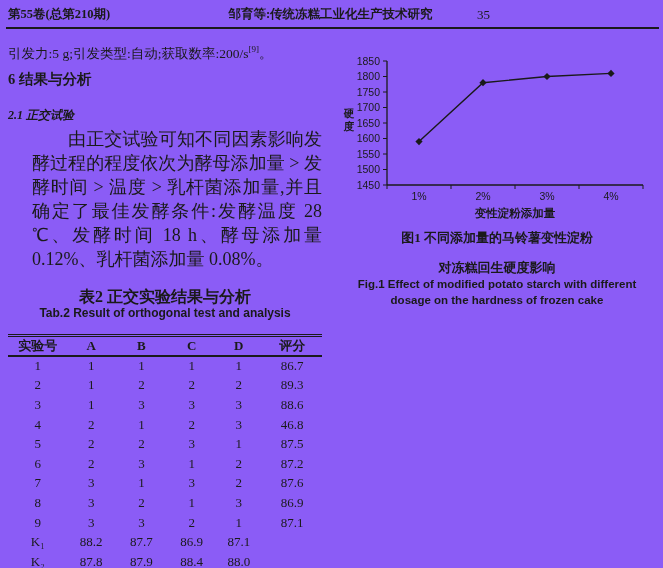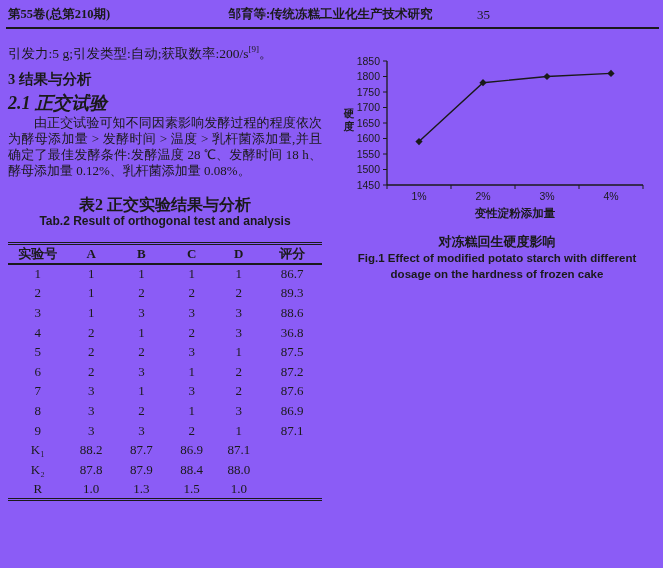--- a/index.html
+++ b/index.html
@@ -28,22 +28,22 @@
 
   
   .columns { display: flex; padding: 10px 0 0 8px; gap: 17px; }
   .col-left  { width: 314px; }
   .col-right { width: 316px; }
 
   
   .line-first { font-size: 13.5px; line-height: 20px; }
   .line-first sup { font-size: 9px; vertical-align: super; }
   .sec-heading { font-size: 14.5px; font-weight: bold; margin-top: 4px; line-height: 22px; }
-  .subsec-heading { font-size: 18px; font-weight: bold; font-style: italic; line-height: 20px; margin-top: 3px; }
-  .para { font-size: 13px; line-height: 16px; text-align: justify; text-indent: 2em; margin-top: 2px; }
+  .subsec-heading { font-size: 12px; font-weight: bold; font-style: italic; line-height: 20px; margin-top: 15px; }
+  .para { font-size: 18px; line-height: 24px; text-align: justify; text-indent: 2em; margin-top: 2px; margin-left: 24px; }
 
   .tbl-caption-cn { margin-top: 18px; text-align: center; font-weight: bold; font-size: 16px; line-height: 16px; }
   .tbl-caption-en { text-align: center; font-weight: bold; font-size: 12px; line-height: 17px;
                     font-family: "Liberation Sans", sans-serif; }
   table.ortho {
     width: 100%; margin-top: 12px;
     border-collapse: collapse;
     border-top: 3px double #1a1a1a;
     border-bottom: 3px double #1a1a1a;
     font-size: 13px;
@@ -85,21 +85,21 @@
     <span class="rh-right">35</span>
   </div>
   <div class="head-rule"></div>
 
   <div class="columns">
 
     <div class="col-left">
 
       <p class="line-first"><span>引发力:5 g;引发类型:自动;获取数率:200/s</span><sup>[9]</sup><span>。</span></p>
 
-      <div class="sec-heading">3  结果与分析</div>
+      <div class="sec-heading">6  结果与分析</div>
       <div class="subsec-heading">2.1  正交试验</div>
 
       <p class="para">由正交试验可知不同因素影响发酵过程的程度依次为酵母添加量 &gt; 发酵时间 &gt; 温度 &gt; 乳杆菌添加量,并且确定了最佳发酵条件:发酵温度 28 ℃、发酵时间 18 h、酵母添加量 0.12%、乳杆菌添加量 0.08%。</p>
 
       <div class="tbl-caption-cn">表2  正交实验结果与分析</div>
       <div class="tbl-caption-en">Tab.2  Result of orthogonal test and analysis</div>
 
       <table class="ortho">
         <thead>
           <tr>
@@ -135,21 +135,21 @@
               <td>3</td>
               <td>3</td>
               <td>88.6</td>
             </tr>
             <tr>
               <td>4</td>
               <td>2</td>
               <td>1</td>
               <td>2</td>
               <td>3</td>
-              <td>36.8</td>
+              <td>46.8</td>
             </tr>
             <tr>
               <td>5</td>
               <td>2</td>
               <td>2</td>
               <td>3</td>
               <td>1</td>
               <td>87.5</td>
             </tr>
             <tr>
@@ -250,20 +250,21 @@
               <text x="176" y="168" text-anchor="middle" font-size="11.5" font-weight="bold">变性淀粉添加量</text>
               <text x="10" y="67.5" text-anchor="middle" font-size="10.5" font-weight="bold">硬</text>
               <text x="10" y="80.5" text-anchor="middle" font-size="10.5" font-weight="bold">度</text>
               <polyline points="80,92.60000000000001 144,33.7 208,27.5 272,24.4" fill="none" stroke="#1a1a1a" stroke-width="1.4"></polyline>
               <path d="M80 89.00000000000001 L83.6 92.60000000000001 L80 96.2 L76.4 92.60000000000001 Z" fill="#1a1a1a"></path>
               <path d="M144 30.1 L147.6 33.7 L144 37.300000000000004 L140.4 33.7 Z" fill="#1a1a1a"></path>
               <path d="M208 23.9 L211.6 27.5 L208 31.1 L204.4 27.5 Z" fill="#1a1a1a"></path>
               <path d="M272 20.799999999999997 L275.6 24.4 L272 28 L268.4 24.4 Z" fill="#1a1a1a"></path>
             </svg>
         </div>
+        <div class="fig-caption-cn1">图1  不同添加量的马铃薯变性淀粉</div>
         <div class="fig-caption-cn2">对冻糕回生硬度影响</div>
         <div class="fig-caption-en">Fig.1  Effect of modified potato starch with different</div>
         <div class="fig-caption-en">dosage on the hardness of frozen cake</div>
       </div>
 
     </div>
   </div>
 </div>
 
 </body></html>

